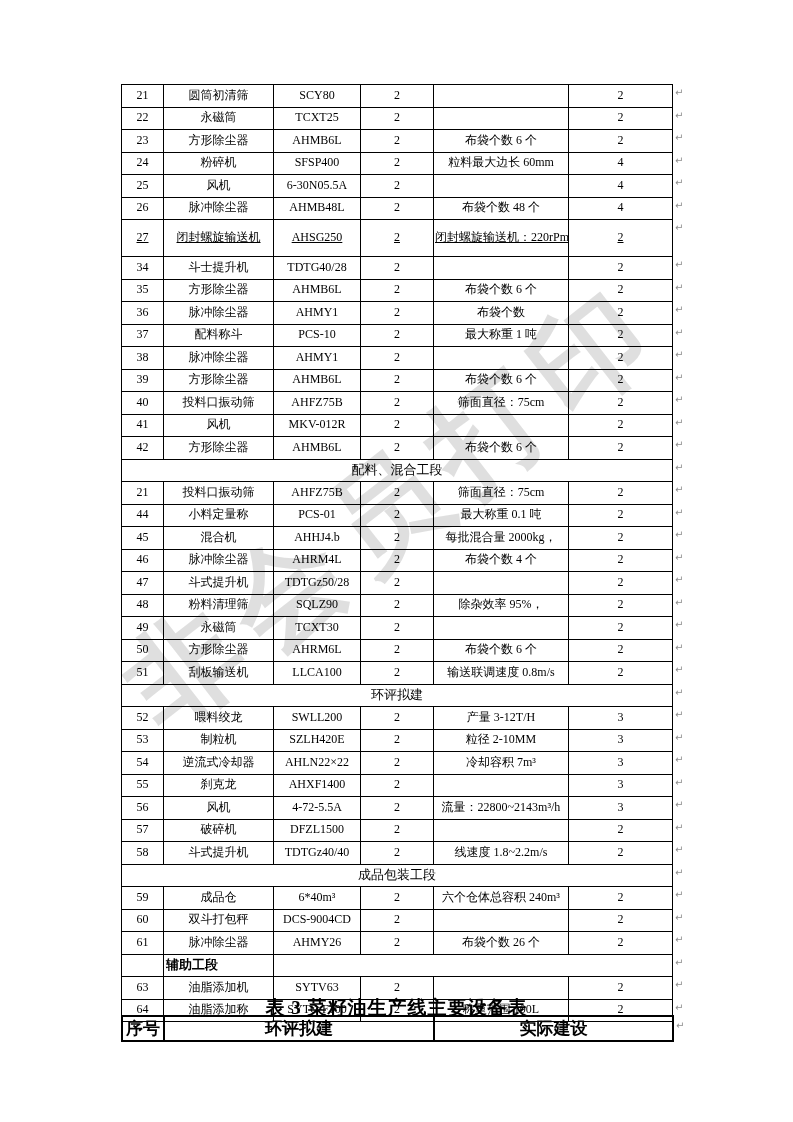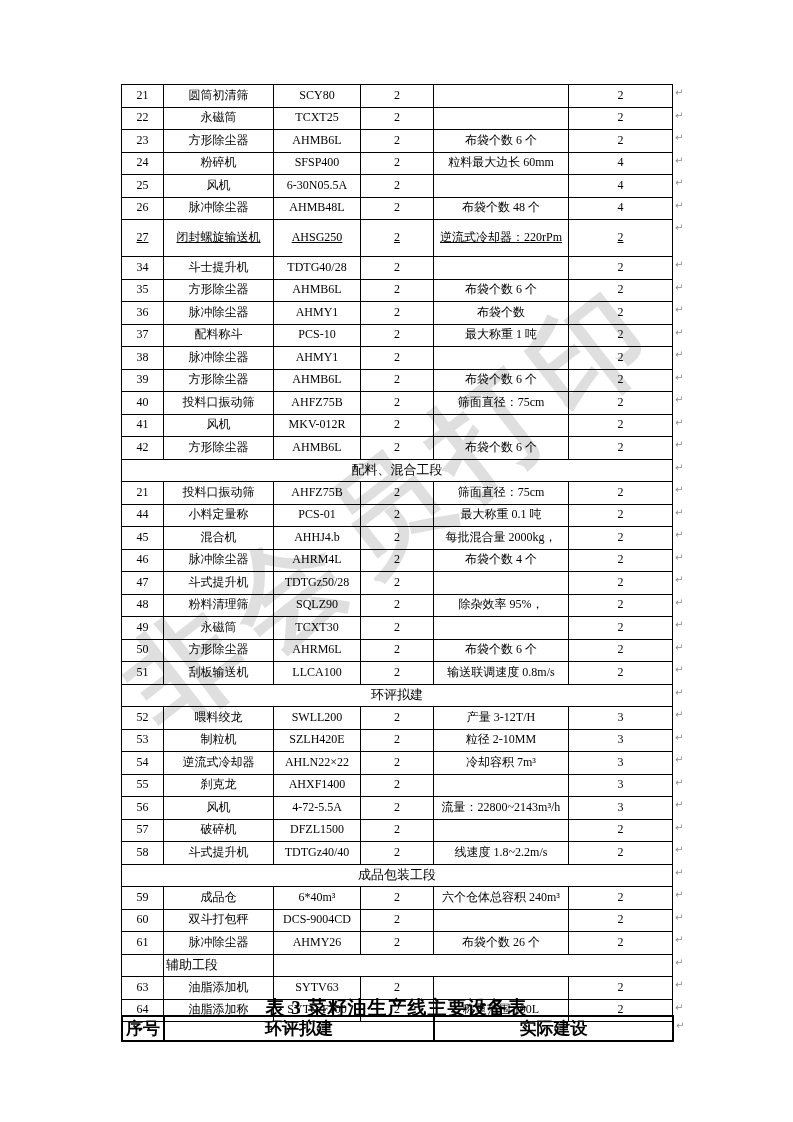--- a/index.html
+++ b/index.html
@@ -18,21 +18,21 @@
   #eq-wrap{position:absolute;left:121px;top:84px;z-index:1;}
   table{border-collapse:collapse;table-layout:fixed;background:transparent;}
   #eq-table{width:551px;}
   #eq-table td{
     border:1px solid #000;text-align:center;vertical-align:middle;
     font-size:12px;line-height:1.15;padding:0 1px;height:21.5px;overflow:hidden;
     white-space:nowrap;
   }
   #eq-table tr.tall td{height:36px;text-decoration:underline;}
   #eq-table td.section{font-weight:normal;font-size:13px;}
-  #eq-table td.section-left{font-weight:normal;font-size:13px;text-align:left;padding-left:2px;}
+  #eq-table td.section-left{font-weight:bold;font-size:13px;text-align:left;padding-left:2px;}
   
   #t3-title{
     position:absolute;left:121px;top:995px;width:551px;z-index:1;
     text-align:center;font-weight:bold;font-size:19px;letter-spacing:1px;
   }
   
   #t3-wrap{position:absolute;left:121px;top:1015px;z-index:1;}
   #t3-table{width:551px;}
   #t3-table td{
     border:2px solid #000;text-align:center;vertical-align:middle;
@@ -106,21 +106,21 @@
           <td>AHMB48L</td>
           <td>2</td>
           <td>布袋个数 48 个</td>
           <td>4</td>
         </tr>
         <tr class="tall">
           <td>27</td>
           <td>闭封螺旋输送机</td>
           <td>AHSG250</td>
           <td>2</td>
-          <td>逆流式冷却器：220rPm</td>
+          <td>闭封螺旋输送机：220rPm</td>
           <td>2</td>
         </tr>
         <tr>
           <td>34</td>
           <td>斗士提升机</td>
           <td>TDTG40/28</td>
           <td>2</td>
           <td></td>
           <td>2</td>
         </tr>

